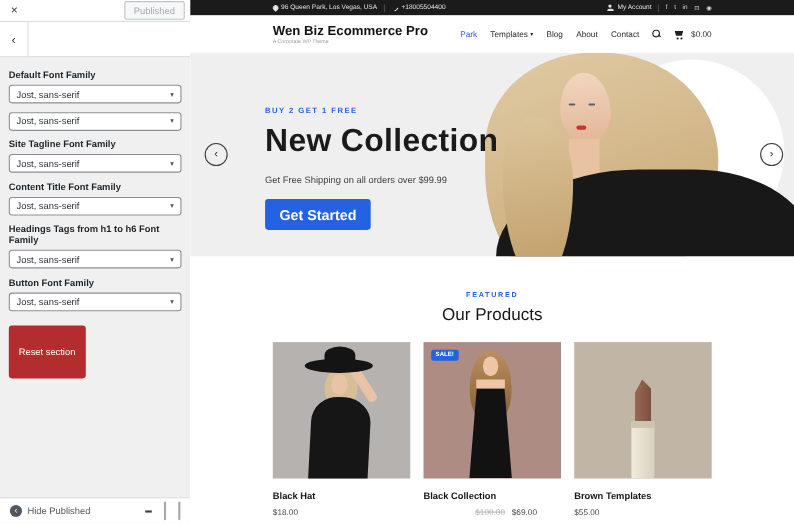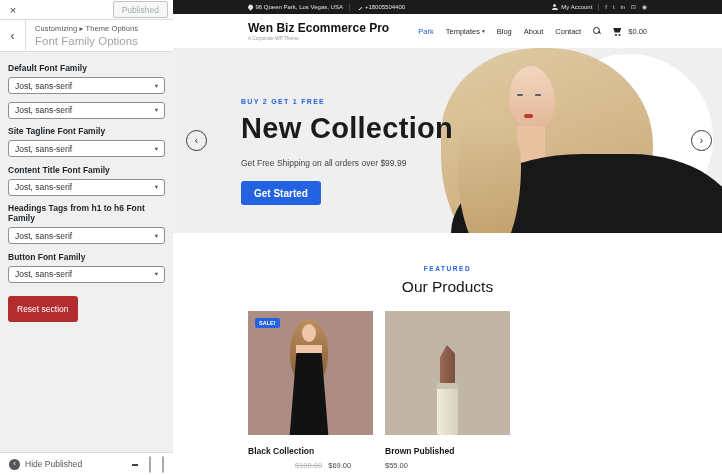--- a/index.html
+++ b/index.html
@@ -24,21 +24,21 @@
   .sb-title { font-size:11.5px; color:#a0a5aa; margin-top:2px; }
   .sb-body { padding:11px 8px 0; }
   .ctrl { margin-bottom:7.5px; }
   .ctrl-label { display:block; font-size:8.5px; font-weight:bold; color:#1d2327;
                 margin-bottom:4px; }
   .select { height:17px; background:#fff; border:1px solid #8c8f94; border-radius:3px;
             display:flex; align-items:center; justify-content:space-between;
             padding:0 6px; font-size:8.5px; color:#2c3338; cursor:pointer; }
   .chev { font-size:6.5px; color:#50575e; }
   .sb-reset { margin-top:6px; background:#b32d2e; color:#fff; font-size:8.5px;
-              border:none; border-radius:3px; padding:8px 9px; cursor:pointer; }
+              border:none; border-radius:3px; padding:19px 9px; cursor:pointer; }
   .sb-foot { position:absolute; bottom:0; left:0; right:0; height:23px; background:#fff;
              border-top:1px solid #dcdcde; display:flex; align-items:center;
              justify-content:space-between; padding:0 9px; }
   .foot-left { display:flex; align-items:center; gap:5px; font-size:8.5px;
                color:#50575e; cursor:pointer; }
   .collapse-ic { width:11px; height:11px; border-radius:50%; background:#50575e;
                  color:#fff; font-size:8px; line-height:10px; text-align:center; }
   .devices { display:flex; align-items:center; gap:11px; }
   .dev-btn { background:none; border:none; cursor:pointer; padding:0; }
   .ic-desktop { width:12px; height:8px; background:#3c434a; border-radius:1px; }
@@ -108,21 +108,21 @@
   .m-body { position:absolute; left:278px; top:106px; width:290px; height:110px;
             background:#181818; border-radius:45% 38% 0 0 / 72% 68% 0 0; }
   .m-hairfront { position:absolute; left:284px; top:58px; width:64px; height:150px;
                  background:linear-gradient(170deg,#dcc59c,#bf9c66);
                  border-radius:45% 55% 48% 52% / 35% 40% 60% 65%; }
   .hero-content { position:absolute; left:68px; top:50px; }
   .hero-eyebrow { color:#2362e1; font-size:7px; font-weight:bold; letter-spacing:1.3px; }
   .hero-title { font-size:29px; font-weight:800; color:#1b1b1b; margin-top:7px;
                 letter-spacing:0.3px; }
   .hero-sub { font-size:8.5px; color:#3f3f3f; margin-top:13px; }
-  .hero-cta { margin-top:13px; background:#2362e1; color:#fff; font-size:10px;
+  .hero-cta { margin-top:13px; background:#2362e1; color:#fff; font-size:13px;
               font-weight:bold; border:none; border-radius:3px; padding:6.5px 13px;
               cursor:pointer; }
   .arrow { position:absolute; top:82px; width:21px; height:21px; border-radius:50%;
            border:1.2px solid #3a3a3a; background:transparent; color:#2b2b2b;
            font-size:10px; line-height:18px; text-align:center; cursor:pointer; }
   .arrow.left { left:13px; } .arrow.right { right:10px; }
 
   
   .products { text-align:center; padding-top:32px; background:#fff; }
   .feat { color:#2362e1; font-size:6.5px; font-weight:bold; letter-spacing:1.6px; }
@@ -169,24 +169,20 @@
 
 <div class="stage">
 
   <aside class="sidebar">
     <div class="sb-top">
       <button class="sb-close">×</button>
       <button class="sb-publish">Published</button>
     </div>
     <div class="sb-head">
       <button class="sb-back">‹</button>
-      <div class="sb-head-text">
-        <div class="sb-crumb">Customizing ▸ Theme Options</div>
-        <div class="sb-title">Font Family Options</div>
-      </div>
     </div>
     <div class="sb-body">
       <div class="ctrl">
         <label class="ctrl-label">Default Font Family</label>
         <div class="select">
           <span>Jost, sans-serif</span>
           <span class="chev">▾</span>
         </div>
       </div>
       <div class="ctrl">
@@ -309,20 +305,32 @@
       </div>
       <button class="arrow left">‹</button>
       <button class="arrow right">›</button>
     </section>
 
     <section class="products">
       <div class="feat">FEATURED</div>
       <h2 class="prod-title">Our Products</h2>
       <div class="grid">
 
+        <div class="card">
+          <div class="pimg bg1">
+            <div class="p1-hair shape"></div>
+            <div class="p1-arm shape"></div>
+            <div class="p1-brim shape"></div>
+            <div class="p1-dome shape"></div>
+            <div class="p1-face shape"></div>
+            <div class="p1-body shape"></div>
+          </div>
+          <div class="pname">Black Hat</div>
+          <div class="pprice">$18.00</div>
+        </div>
 
         <div class="card">
           <div class="pimg bg2">
             <span class="badge">SALE!</span>
             <div class="p2-hair shape"></div>
             <div class="p2-face shape"></div>
             <div class="p2-chest shape"></div>
             <div class="p2-dress shape"></div>
           </div>
           <div class="pname">Black Collection</div>
@@ -331,20 +339,20 @@
             <span>$69.00</span>
           </div>
         </div>
 
         <div class="card">
           <div class="pimg bg3">
             <div class="p3-bullet shape"></div>
             <div class="p3-tube shape"></div>
             <div class="p3-band shape"></div>
           </div>
-          <div class="pname">Brown Published</div>
+          <div class="pname">Brown Templates</div>
           <div class="pprice">$55.00</div>
         </div>
 
       </div>
     </section>
   </main>
 </div>
 
 </body></html>

